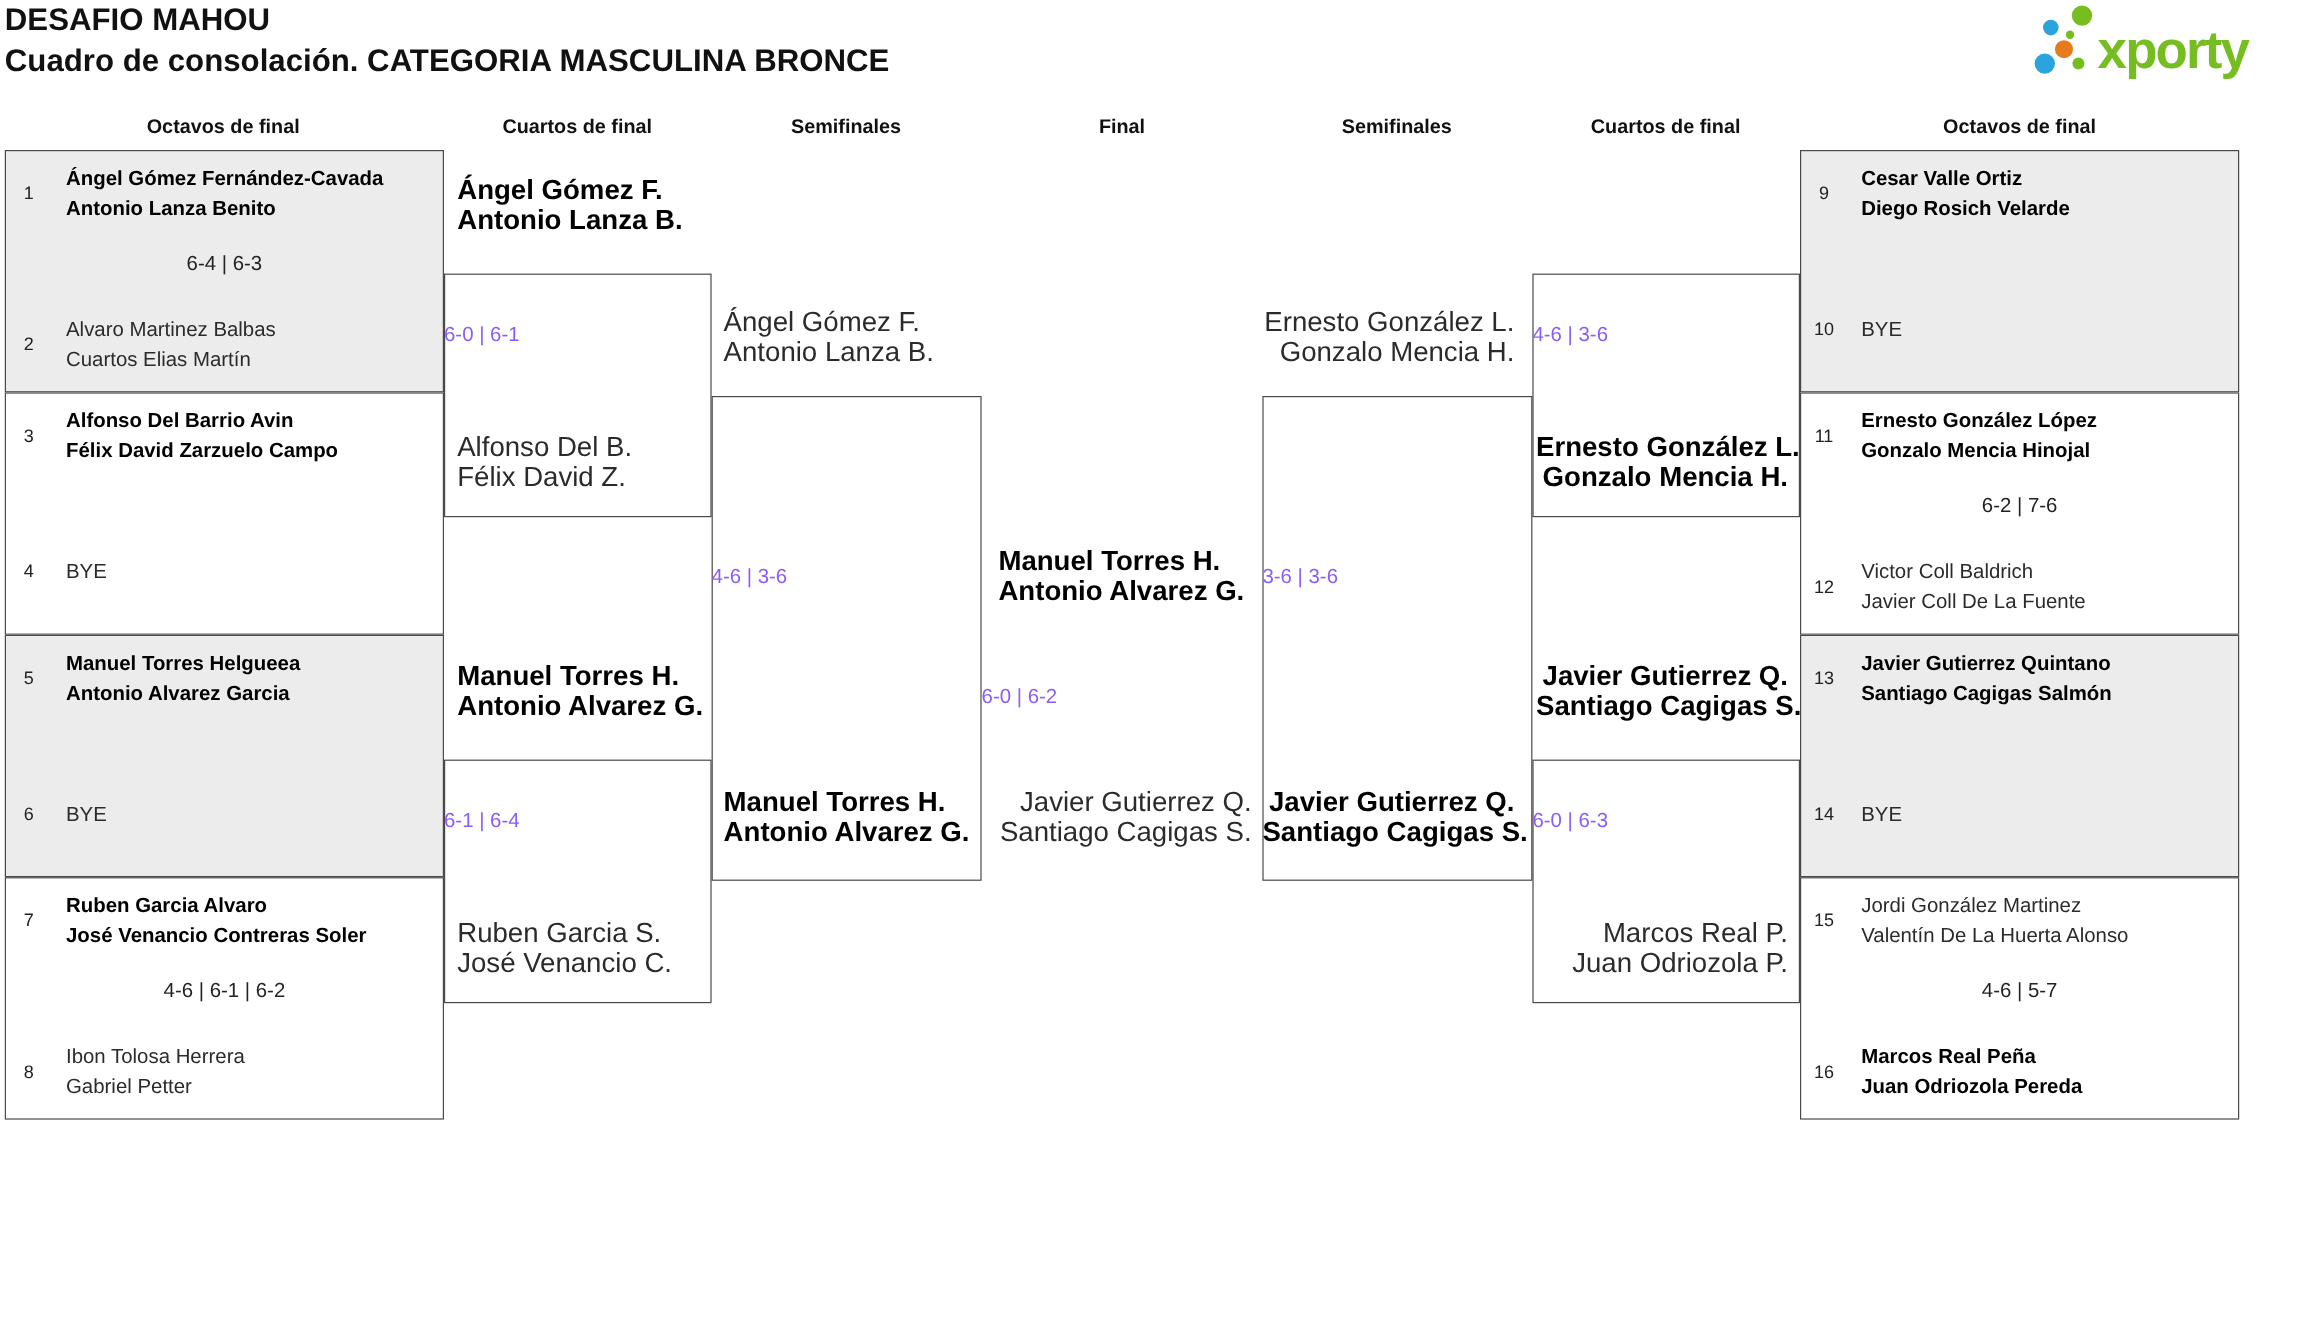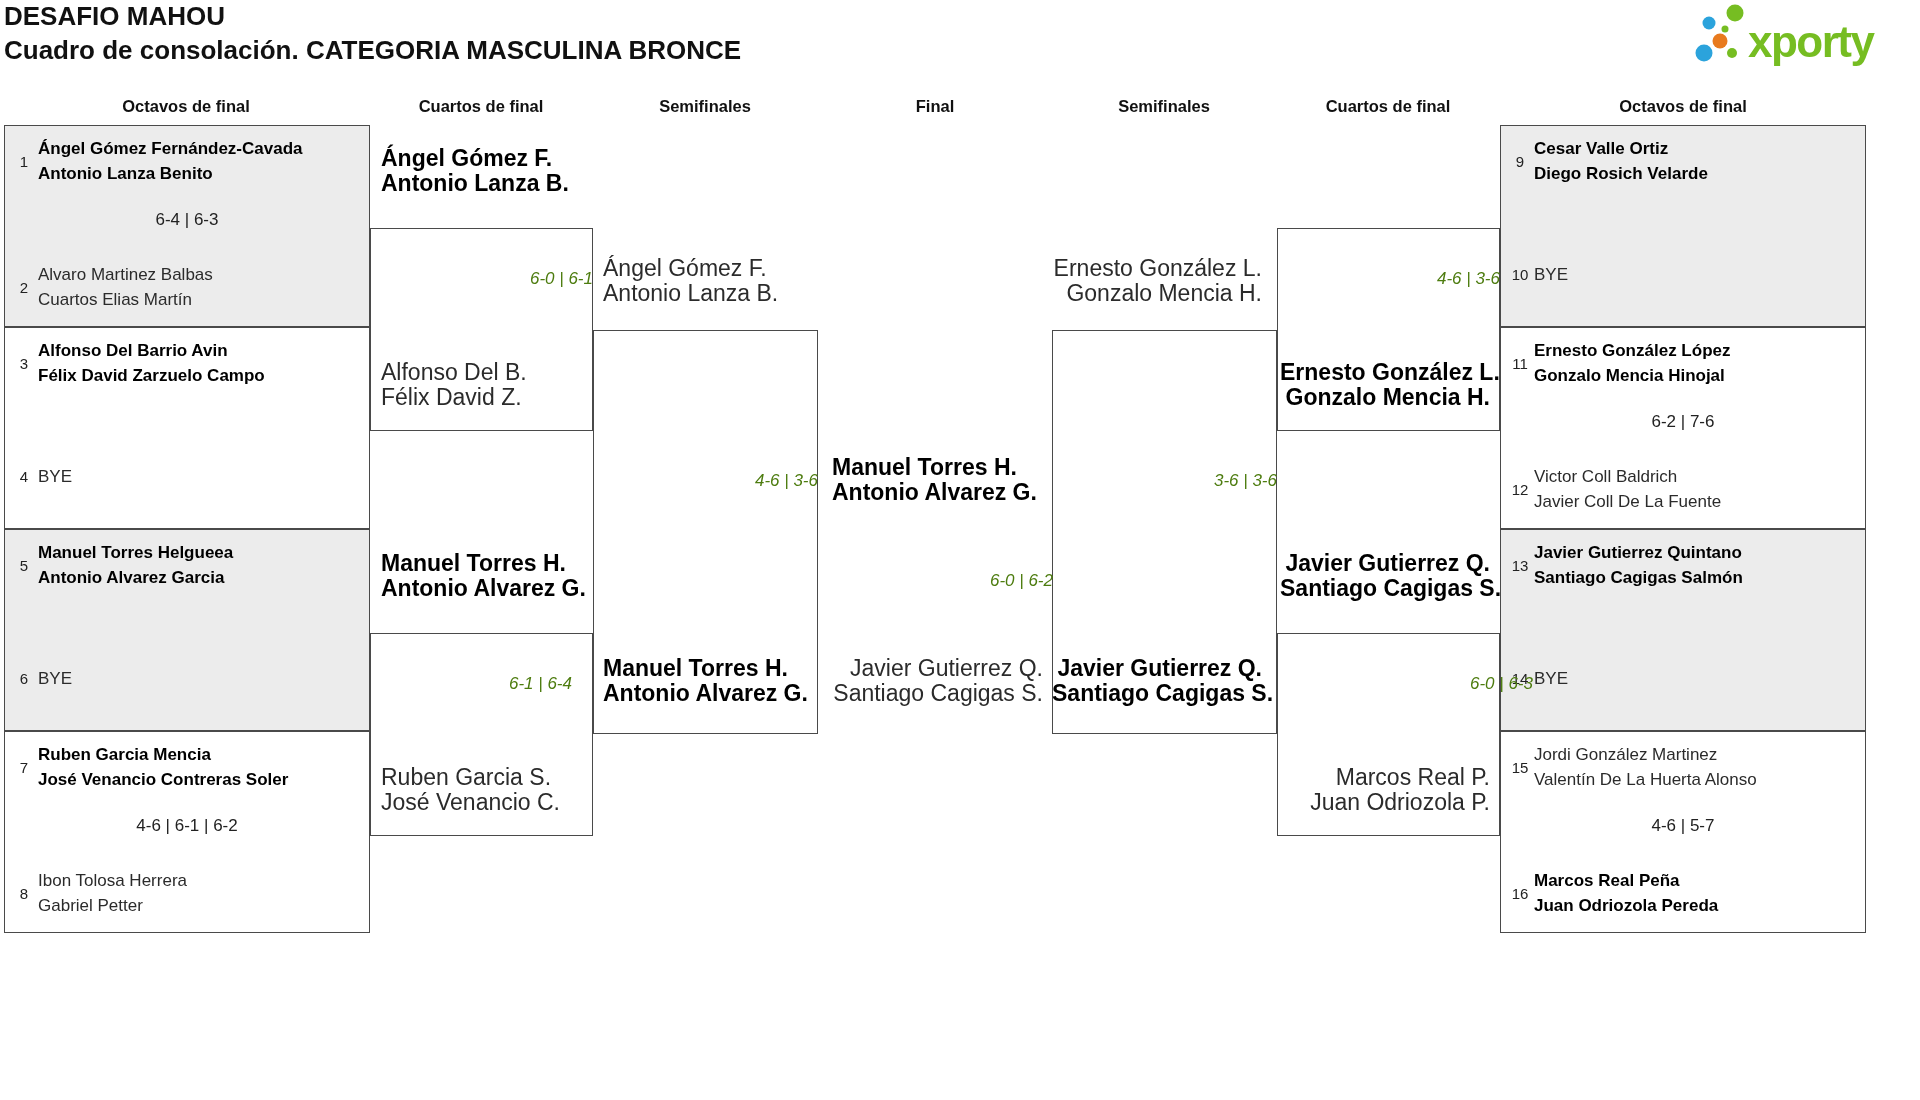--- a/index.html
+++ b/index.html
@@ -20,31 +20,31 @@
   .box{position:absolute;border:1.5px solid #4a4a4a;box-sizing:border-box;background:#fff;}
   .box.shaded{background:#ececec;}
   .r16{width:366px;height:202px;}
   .qf{width:223px;height:203px;background:transparent;}
   .sf{width:225px;height:404px;background:transparent;}
 
   .team{position:absolute;left:6px;right:8px;display:flex;align-items:center;}
   .t-top{top:10px;}
   .t-bot{top:136px;}
   .team .seed{flex:0 0 26px;width:26px;text-align:center;font-size:15px;color:#222;}
-  .team .names{margin-left:1px;font-size:17px;line-height:25px;color:#2b2b2b;}
+  .team .names{margin-left:18px;font-size:17px;line-height:25px;color:#2b2b2b;}
   .names span{display:block;white-space:nowrap;}
   .win .names, .pair.win{font-weight:700;color:#000;}
   .win .names{color:#000;}
 
   .score{position:absolute;left:0;right:0;top:84px;text-align:center;font-size:17px;color:#222;white-space:nowrap;}
 
   .pair{position:absolute;font-size:23px;line-height:25px;color:#2b2b2b;white-space:nowrap;}
   .pair span{display:block;}
   .pair.right{text-align:right;}
-  .score-free{position:absolute;text-align:right;font-size:17px;color:#4d7c0f;white-space:nowrap;font-style:italic;}
+  .score-free{position:absolute;text-align:left;font-size:17px;color:#8b5cf6;white-space:nowrap;}
 
   .logo{position:absolute;left:1682px;top:0px;width:230px;height:76px;}
 </style>
 </head>
 <body>
 
 <div class="stage">
 
   <div class="title">DESAFIO MAHOU</div>
   <div class="subtitle">Cuadro de consolación. CATEGORIA MASCULINA BRONCE</div>
@@ -118,21 +118,21 @@
           <span>BYE</span>
           <span></span>
         </span>
     </div>
   </div>
 
   <div class="box r16" style="left:4px;top:731px">
     <div class="team t-top win">
       <span class="seed">7</span>
       <span class="names">
-          <span>Ruben Garcia Mencia</span>
+          <span>Ruben Garcia Alvaro</span>
           <span>José Venancio Contreras Soler</span>
         </span>
     </div>
     <div class="score">4-6 | 6-1 | 6-2</div>
     <div class="team t-bot">
       <span class="seed">8</span>
       <span class="names">
           <span>Ibon Tolosa Herrera</span>
           <span>Gabriel Petter</span>
         </span>

